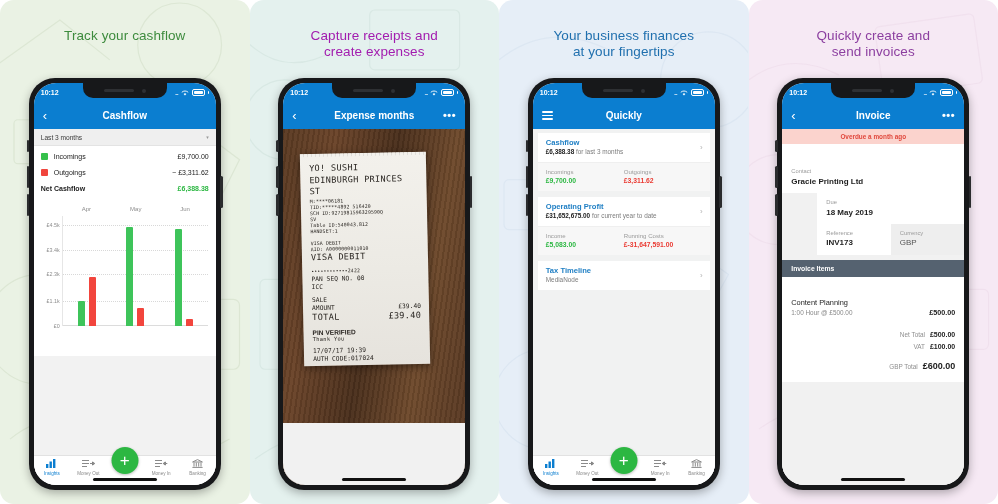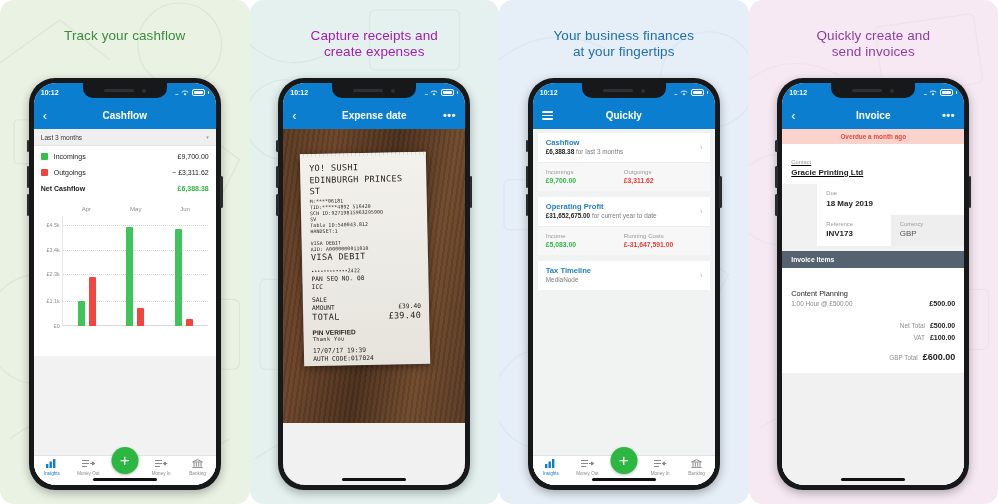--- a/index.html
+++ b/index.html
@@ -198,21 +198,21 @@
   .pos { color: #2cb742; }
   .neg { color: #ea3b33; }
   .illus { position: absolute; left: 0; right: 0; bottom: 30px; height: 70px; }
 
   
   .inv-body { position: absolute; inset: 0; background: #f1f1f1; }
   .overdue {
     background: #fbd3cd; color: #e0483c; text-align: center;
     font-size: 6.4px; font-weight: 700; padding: 4px 0;
   }
-  .inv-block { background: #fff; padding: 14px 9px 6px; text-decoration: underline; }
+  .inv-block { background: #fff; padding: 23px 9px 6px; }
   .inv-lbl { font-size: 5.8px; color: #9b9b9b; line-height: 1.5; }
   .inv-val { font-size: 8px; color: #1d1d1d; font-weight: 700; line-height: 1.4; }
   .inv-val.muted { font-weight: 400; color: #555; }
   .inv-two { display: flex; }
   .inv-two > div { flex: 1; padding: 5px 9px 6px; }
   .bg-gray { background: #eeeeee; }
   .bg-white { background: #fff; margin-left: 35px; }
   .items-head {
     background: #556270; color: #fff; font-size: 6.8px; font-weight: 700;
     padding: 5px 9px; margin-top: 5px;
@@ -425,21 +425,21 @@
                   <path d="M4 5.4 L2.6 3.9a2 2 0 0 1 2.8 0z" fill="#fff"></path>
                   <path d="M.8 2.3a4.6 4.6 0 0 1 6.4 0" stroke="#fff" stroke-width=".9" fill="none"></path>
                 </svg>
             </span>
             <span class="batt"></span>
             <span class="batt-tip"></span>
           </span>
         </div>
         <div class="navbar">
           <span class="nav-back">‹</span>
-          <span class="title">Expense date</span>
+          <span class="title">Expense months</span>
           <span class="nav-dots">•••</span>
         </div>
         <div class="body">
           <div class="photo-bg"></div>
           <div class="receipt">
             <div class="r-big">YO! SUSHI</div>
             <div class="r-big">EDINBURGH PRINCES ST</div>
             <div class="r-sm">M:****06181</div>
             <div class="r-sm">TID:*****4892        516420</div>
             <div class="r-sm">SCH ID:9271981596329590Q</div>

